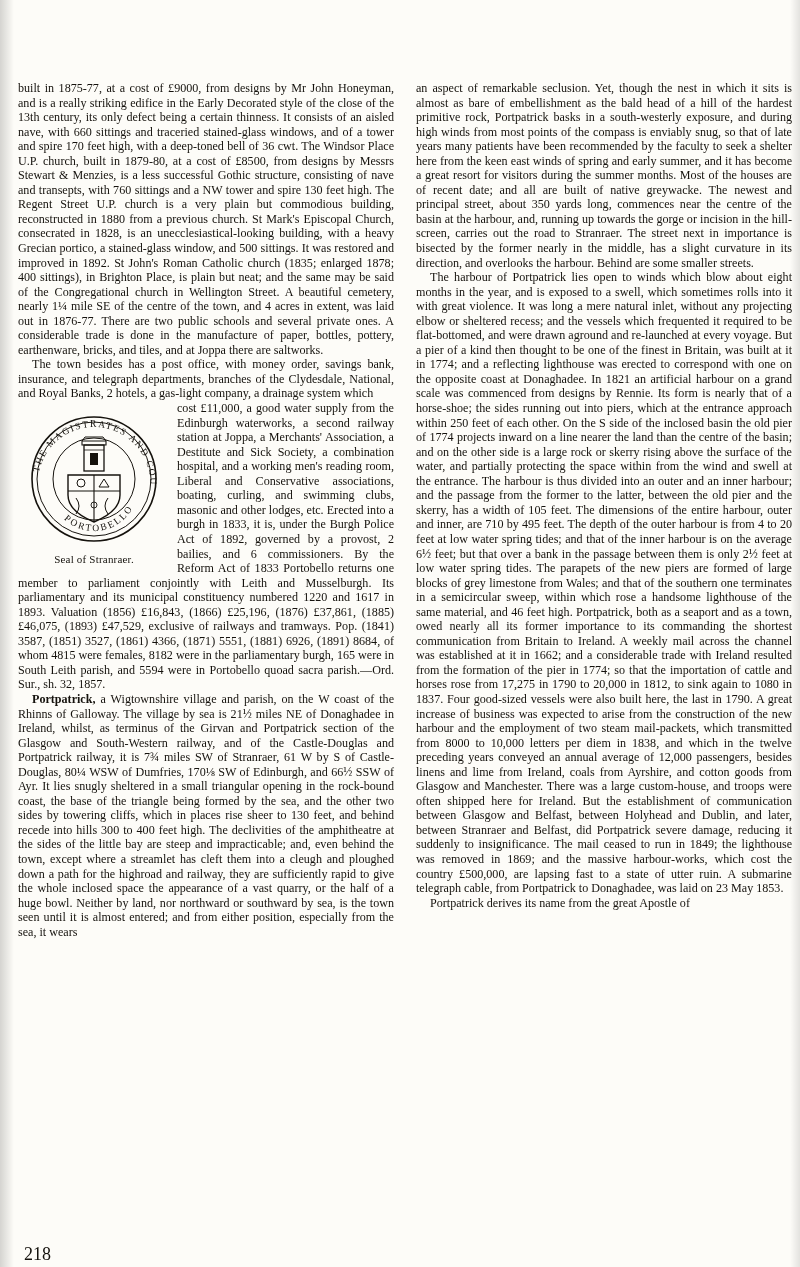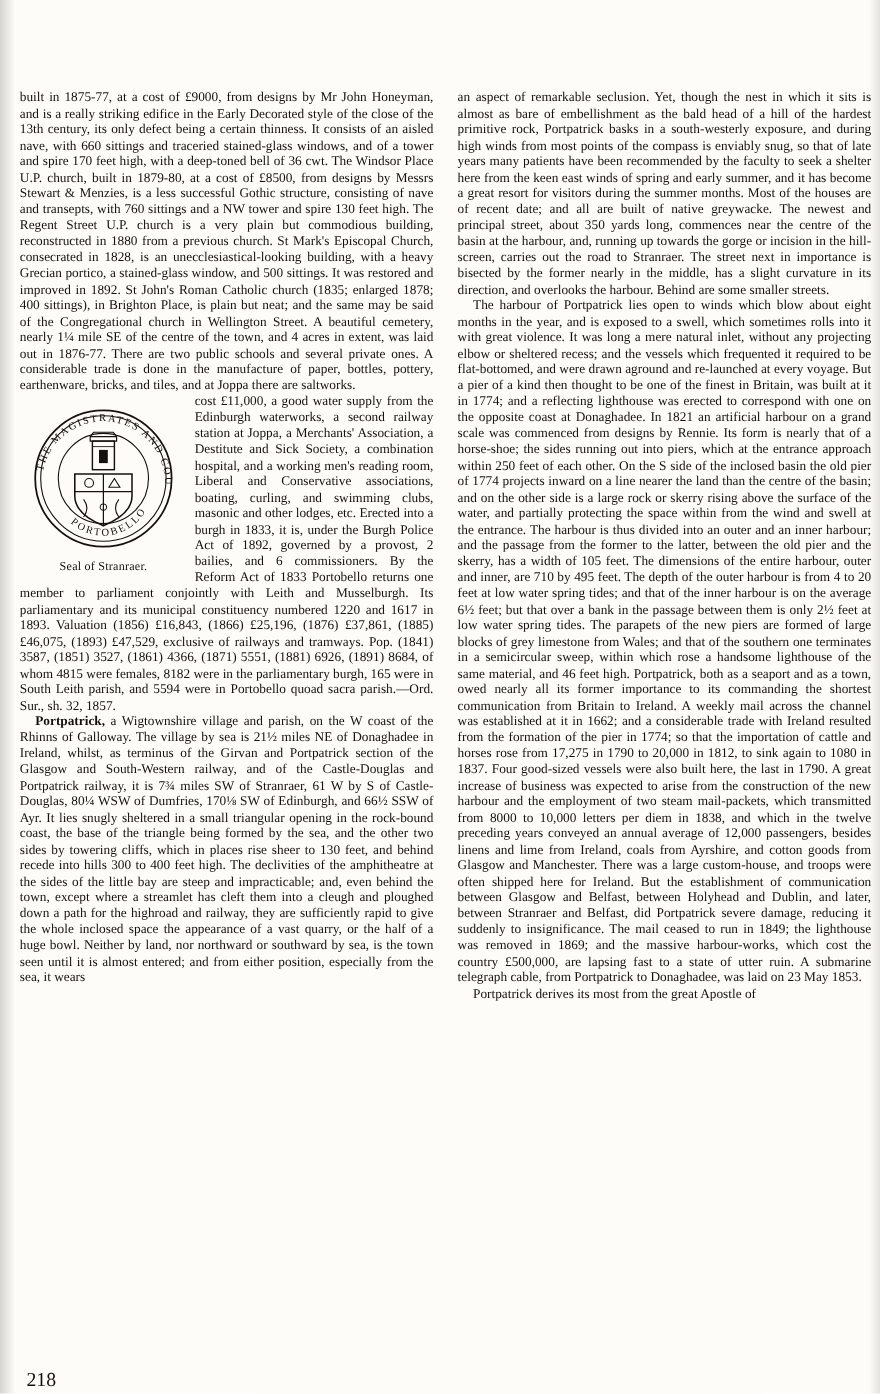--- a/index.html
+++ b/index.html
@@ -125,20 +125,21 @@
 
 <div class="page">
 
 
   <div class="columns">
 
     <div class="col col-left">
 
       <p>built in 1875-77, at a cost of £9000, from designs by Mr John Honeyman, and is a really striking edifice in the Early Decorated style of the close of the 13th century, its only defect being a certain thinness. It consists of an aisled nave, with 660 sittings and traceried stained-glass windows, and of a tower and spire 170 feet high, with a deep-toned bell of 36 cwt. The Windsor Place U.P. church, built in 1879-80, at a cost of £8500, from designs by Messrs Stewart &amp; Menzies, is a less successful Gothic structure, consisting of nave and transepts, with 760 sittings and a NW tower and spire 130 feet high. The Regent Street U.P. church is a very plain but commodious building, reconstructed in 1880 from a previous church. St Mark's Episcopal Church, consecrated in 1828, is an unecclesiastical-looking building, with a heavy Grecian portico, a stained-glass window, and 500 sittings. It was restored and improved in 1892. St John's Roman Catholic church (1835; enlarged 1878; 400 sittings), in Brighton Place, is plain but neat; and the same may be said of the Congregational church in Wellington Street. A beautiful cemetery, nearly 1¼ mile SE of the centre of the town, and 4 acres in extent, was laid out in 1876-77. There are two public schools and several private ones. A considerable trade is done in the manufacture of paper, bottles, pottery, earthenware, bricks, and tiles, and at Joppa there are saltworks.</p>
 
+      <p class="ind">The town besides has a post office, with money order, savings bank, insurance, and telegraph departments, branches of the Clydesdale, National, and Royal Banks, 2 hotels, a gas-light company, a drainage system which</p>
 
       <div class="seal-wrap">
         <div class="seal">
           <svg width="148" height="148" viewBox="0 0 148 148" xmlns="http://www.w3.org/2000/svg">
             <defs>
               <path id="arcTop" d="M 18,80 A 56,56 0 0 1 130,80" fill="none"></path>
               <path id="arcBot" d="M 30,84 A 44,44 0 0 0 118,84" fill="none"></path>
             </defs>
             <circle cx="74" cy="76" r="62" fill="none" stroke="#15120d" stroke-width="1.6"></circle>
             <circle cx="74" cy="76" r="57" fill="none" stroke="#15120d" stroke-width="1"></circle>
@@ -172,20 +173,20 @@
       <p><span>cost £11,000, a good water supply from the Edinburgh waterworks, a second railway station at Joppa, a Merchants' Association, a Destitute and Sick Society, a combination hospital, and a working men's reading room, Liberal and Conservative associations, boating, curling, and swimming clubs, masonic and other lodges, etc. Erected into a burgh in 1833, it is, under the Burgh Police Act of 1892, governed by a provost, 2 bailies, and 6 commissioners. By the Reform Act of 1833 Portobello returns one member to parliament conjointly with Leith and Musselburgh. Its parliamentary and its municipal constituency numbered 1220 and 1617 in 1893. Valuation (1856) £16,843, (1866) £25,196, (1876) £37,861, (1885) £46,075, (1893) £47,529, exclusive of railways and tramways. Pop. (1841) 3587, (1851) 3527, (1861) 4366, (1871) 5551, (1881) 6926, (1891) 8684, of whom 4815 were females, 8182 were in the parliamentary burgh, 165 were in South Leith parish, and 5594 were in Portobello </span><span class="ital">quoad sacra</span><span> parish.—</span><span class="ital">Ord. Sur.</span><span>, sh. 32, 1857.</span></p>
 
 
       <p class="ind"><span class="entry-head">Portpatrick,</span><span> a Wigtownshire village and parish, on the W coast of the Rhinns of Galloway. The village by sea is 21½ miles NE of Donaghadee in Ireland, whilst, as terminus of the Girvan and Portpatrick section of the Glasgow and South-Western railway, and of the Castle-Douglas and Portpatrick railway, it is 7¾ miles SW of Stranraer, 61 W by S of Castle-Douglas, 80¼ WSW of Dumfries, 170⅛ SW of Edinburgh, and 66½ SSW of Ayr. It lies snugly sheltered in a small triangular opening in the rock-bound coast, the base of the triangle being formed by the sea, and the other two sides by towering cliffs, which in places rise sheer to 130 feet, and behind recede into hills 300 to 400 feet high. The declivities of the amphitheatre at the sides of the little bay are steep and impracticable; and, even behind the town, except where a streamlet has cleft them into a cleugh and ploughed down a path for the highroad and railway, they are sufficiently rapid to give the whole inclosed space the appearance of a vast quarry, or the half of a huge bowl. Neither by land, nor northward or southward by sea, is the town seen until it is almost entered; and from either position, especially from the sea, it wears</span></p>
 
     </div>
 
     <div class="col col-right">
       <p>an aspect of remarkable seclusion. Yet, though the nest in which it sits is almost as bare of embellishment as the bald head of a hill of the hardest primitive rock, Portpatrick basks in a south-westerly exposure, and during high winds from most points of the compass is enviably snug, so that of late years many patients have been recommended by the faculty to seek a shelter here from the keen east winds of spring and early summer, and it has become a great resort for visitors during the summer months. Most of the houses are of recent date; and all are built of native greywacke. The newest and principal street, about 350 yards long, commences near the centre of the basin at the harbour, and, running up towards the gorge or incision in the hill-screen, carries out the road to Stranraer. The street next in importance is bisected by the former nearly in the middle, has a slight curvature in its direction, and overlooks the harbour. Behind are some smaller streets.</p>
       <p class="ind">The harbour of Portpatrick lies open to winds which blow about eight months in the year, and is exposed to a swell, which sometimes rolls into it with great violence. It was long a mere natural inlet, without any projecting elbow or sheltered recess; and the vessels which frequented it required to be flat-bottomed, and were drawn aground and re-launched at every voyage. But a pier of a kind then thought to be one of the finest in Britain, was built at it in 1774; and a reflecting lighthouse was erected to correspond with one on the opposite coast at Donaghadee. In 1821 an artificial harbour on a grand scale was commenced from designs by Rennie. Its form is nearly that of a horse-shoe; the sides running out into piers, which at the entrance approach within 250 feet of each other. On the S side of the inclosed basin the old pier of 1774 projects inward on a line nearer the land than the centre of the basin; and on the other side is a large rock or skerry rising above the surface of the water, and partially protecting the space within from the wind and swell at the entrance. The harbour is thus divided into an outer and an inner harbour; and the passage from the former to the latter, between the old pier and the skerry, has a width of 105 feet. The dimensions of the entire harbour, outer and inner, are 710 by 495 feet. The depth of the outer harbour is from 4 to 20 feet at low water spring tides; and that of the inner harbour is on the average 6½ feet; but that over a bank in the passage between them is only 2½ feet at low water spring tides. The parapets of the new piers are formed of large blocks of grey limestone from Wales; and that of the southern one terminates in a semicircular sweep, within which rose a handsome lighthouse of the same material, and 46 feet high. Portpatrick, both as a seaport and as a town, owed nearly all its former importance to its commanding the shortest communication from Britain to Ireland. A weekly mail across the channel was established at it in 1662; and a considerable trade with Ireland resulted from the formation of the pier in 1774; so that the importation of cattle and horses rose from 17,275 in 1790 to 20,000 in 1812, to sink again to 1080 in 1837. Four good-sized vessels were also built here, the last in 1790. A great increase of business was expected to arise from the construction of the new harbour and the employment of two steam mail-packets, which transmitted from 8000 to 10,000 letters per diem in 1838, and which in the twelve preceding years conveyed an annual average of 12,000 passengers, besides linens and lime from Ireland, coals from Ayrshire, and cotton goods from Glasgow and Manchester. There was a large custom-house, and troops were often shipped here for Ireland. But the establishment of communication between Glasgow and Belfast, between Holyhead and Dublin, and later, between Stranraer and Belfast, did Portpatrick severe damage, reducing it suddenly to insignificance. The mail ceased to run in 1849; the lighthouse was removed in 1869; and the massive harbour-works, which cost the country £500,000, are lapsing fast to a state of utter ruin. A submarine telegraph cable, from Portpatrick to Donaghadee, was laid on 23 May 1853.</p>
-      <p class="ind">Portpatrick derives its most from the great Apostle of</p>
+      <p class="ind">Portpatrick derives its name from the great Apostle of</p>
     </div>
 
   </div>
 
   <div class="folio">218</div>
 
 </div>
 
 </body></html>

